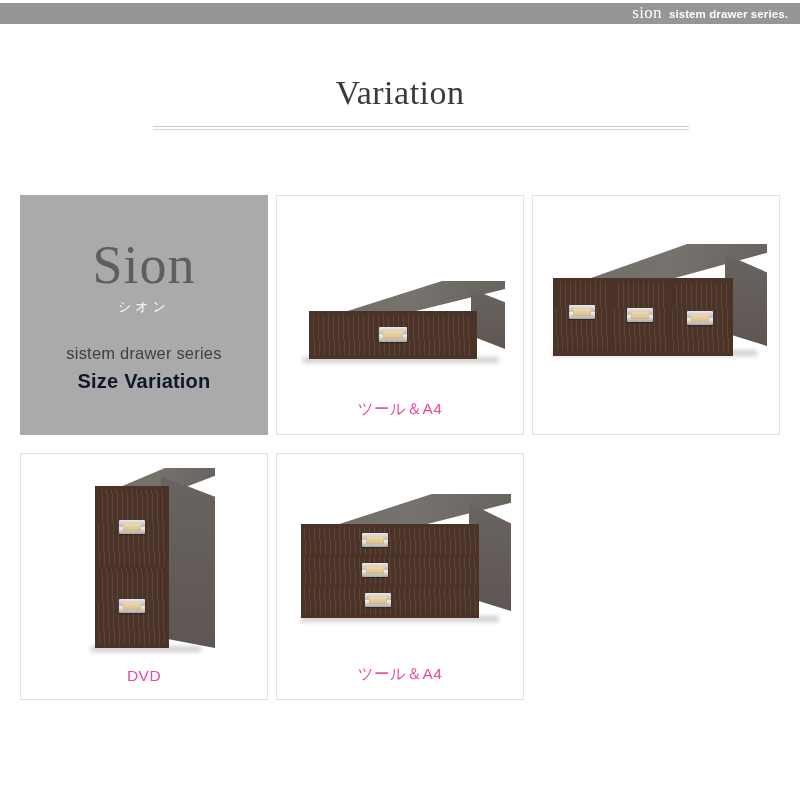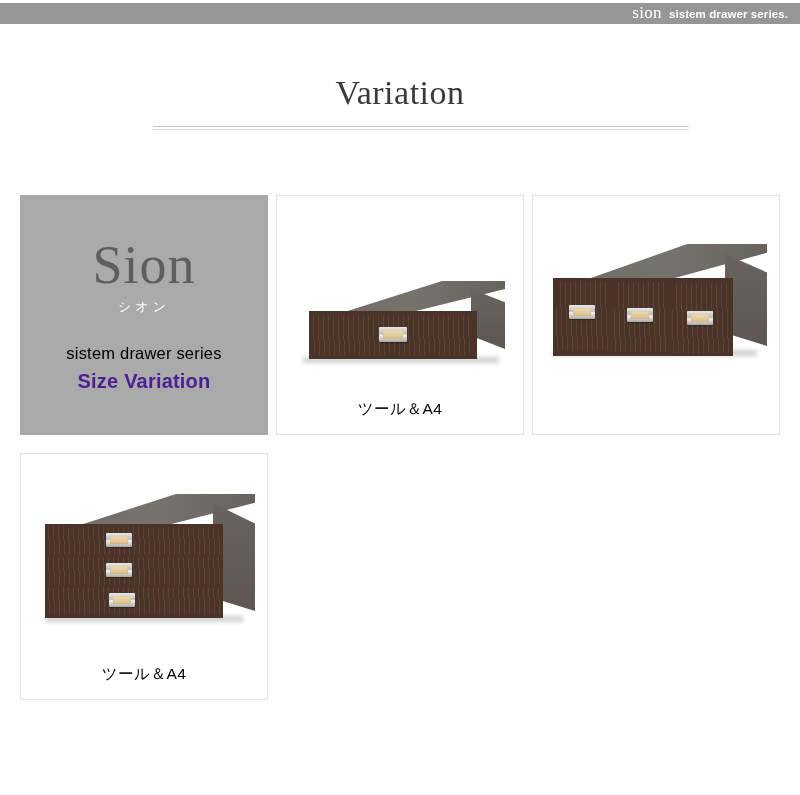--- a/index.html
+++ b/index.html
@@ -99,46 +99,46 @@
     letter-spacing: 1px;
   }
   .intro .kana {
     font-size: 13px;
     color: #ffffff;
     letter-spacing: 4px;
     margin-top: 6px;
   }
   .intro .sub1 {
     font-size: 16.5px;
-    color: #000000;
+    color: #404040;
     margin-top: 28px;
     letter-spacing: .2px;
   }
   .intro .sub2 {
     font-size: 20px;
     font-weight: bold;
-    color: #4c1d95;
+    color: #0f172a;
     margin-top: 7px;
     letter-spacing: .2px;
   }
 
   
   .photo {
     position: absolute;
     left: 0; top: 0;
     width: 100%;
     height: calc(100% - 42px);
   }
   .caption {
     position: absolute;
     left: 0; bottom: 14px;
     width: 100%;
     text-align: center;
     font-size: 15.5px;
-    color: #000000;
+    color: #ec4899;
     letter-spacing: .5px;
   }
 
   
   .unit { position: absolute; }
 
   
   .top-face {
     position: absolute;
     background: linear-gradient(100deg, #6f6c68 0%, #76736e 55%, #66635f 100%);
@@ -265,20 +265,41 @@
         <div class="pull" style="left:82px; top:64px; width:26px; height:14px;">
           <div class="card"></div>
         </div>
         <div class="pull" style="left:142px; top:67px; width:26px; height:14px;">
           <div class="card"></div>
         </div>
       </div>
     </div>
   </div>
 
+  <div class="cell">
+    <div class="photo">
+      <div class="unit" style="left:62px; top:14px; width:132px; height:184px;">
+        <div class="shadow-strip" style="left:8px; top:178px; width:110px; height:6px;"></div>
+        <div class="top-face" style="left:0; top:0; width:132px; height:28px;
+             clip-path: polygon(12% 100%, 62% 0%, 100% 0%, 100% 28%, 60% 100%);"></div>
+        <div class="side-face" style="left:78px; top:8px; width:54px; height:172px;
+             clip-path: polygon(0% 0%, 100% 12%, 100% 100%, 0% 94%);"></div>
+        <div class="front-frame" style="left:12px; top:18px; width:74px; height:162px;"></div>
+        <div class="drawer" style="left:15px; top:21px; width:68px; height:77px;"></div>
+        <div class="drawer" style="left:15px; top:100px; width:68px; height:77px;"></div>
+        <div class="pull" style="left:36px; top:52px; width:26px; height:14px;">
+          <div class="card"></div>
+        </div>
+        <div class="pull" style="left:36px; top:131px; width:26px; height:14px;">
+          <div class="card"></div>
+        </div>
+      </div>
+    </div>
+    <div class="caption">DVD</div>
+  </div>
 
   <div class="cell">
     <div class="photo">
       <div class="unit" style="left:14px; top:40px; width:220px; height:128px;">
         <div class="shadow-strip" style="left:10px; top:122px; width:198px; height:6px;"></div>
         <div class="top-face" style="left:0; top:0; width:220px; height:40px;
              clip-path: polygon(8% 100%, 64% 0%, 100% 0%, 100% 22%, 44% 100%);"></div>
         <div class="side-face" style="left:178px; top:9px; width:42px; height:108px;
              clip-path: polygon(0% 0%, 100% 19%, 100% 100%, 0% 88%);"></div>
         <div class="front-frame" style="left:10px; top:30px; width:178px; height:94px;"></div>

